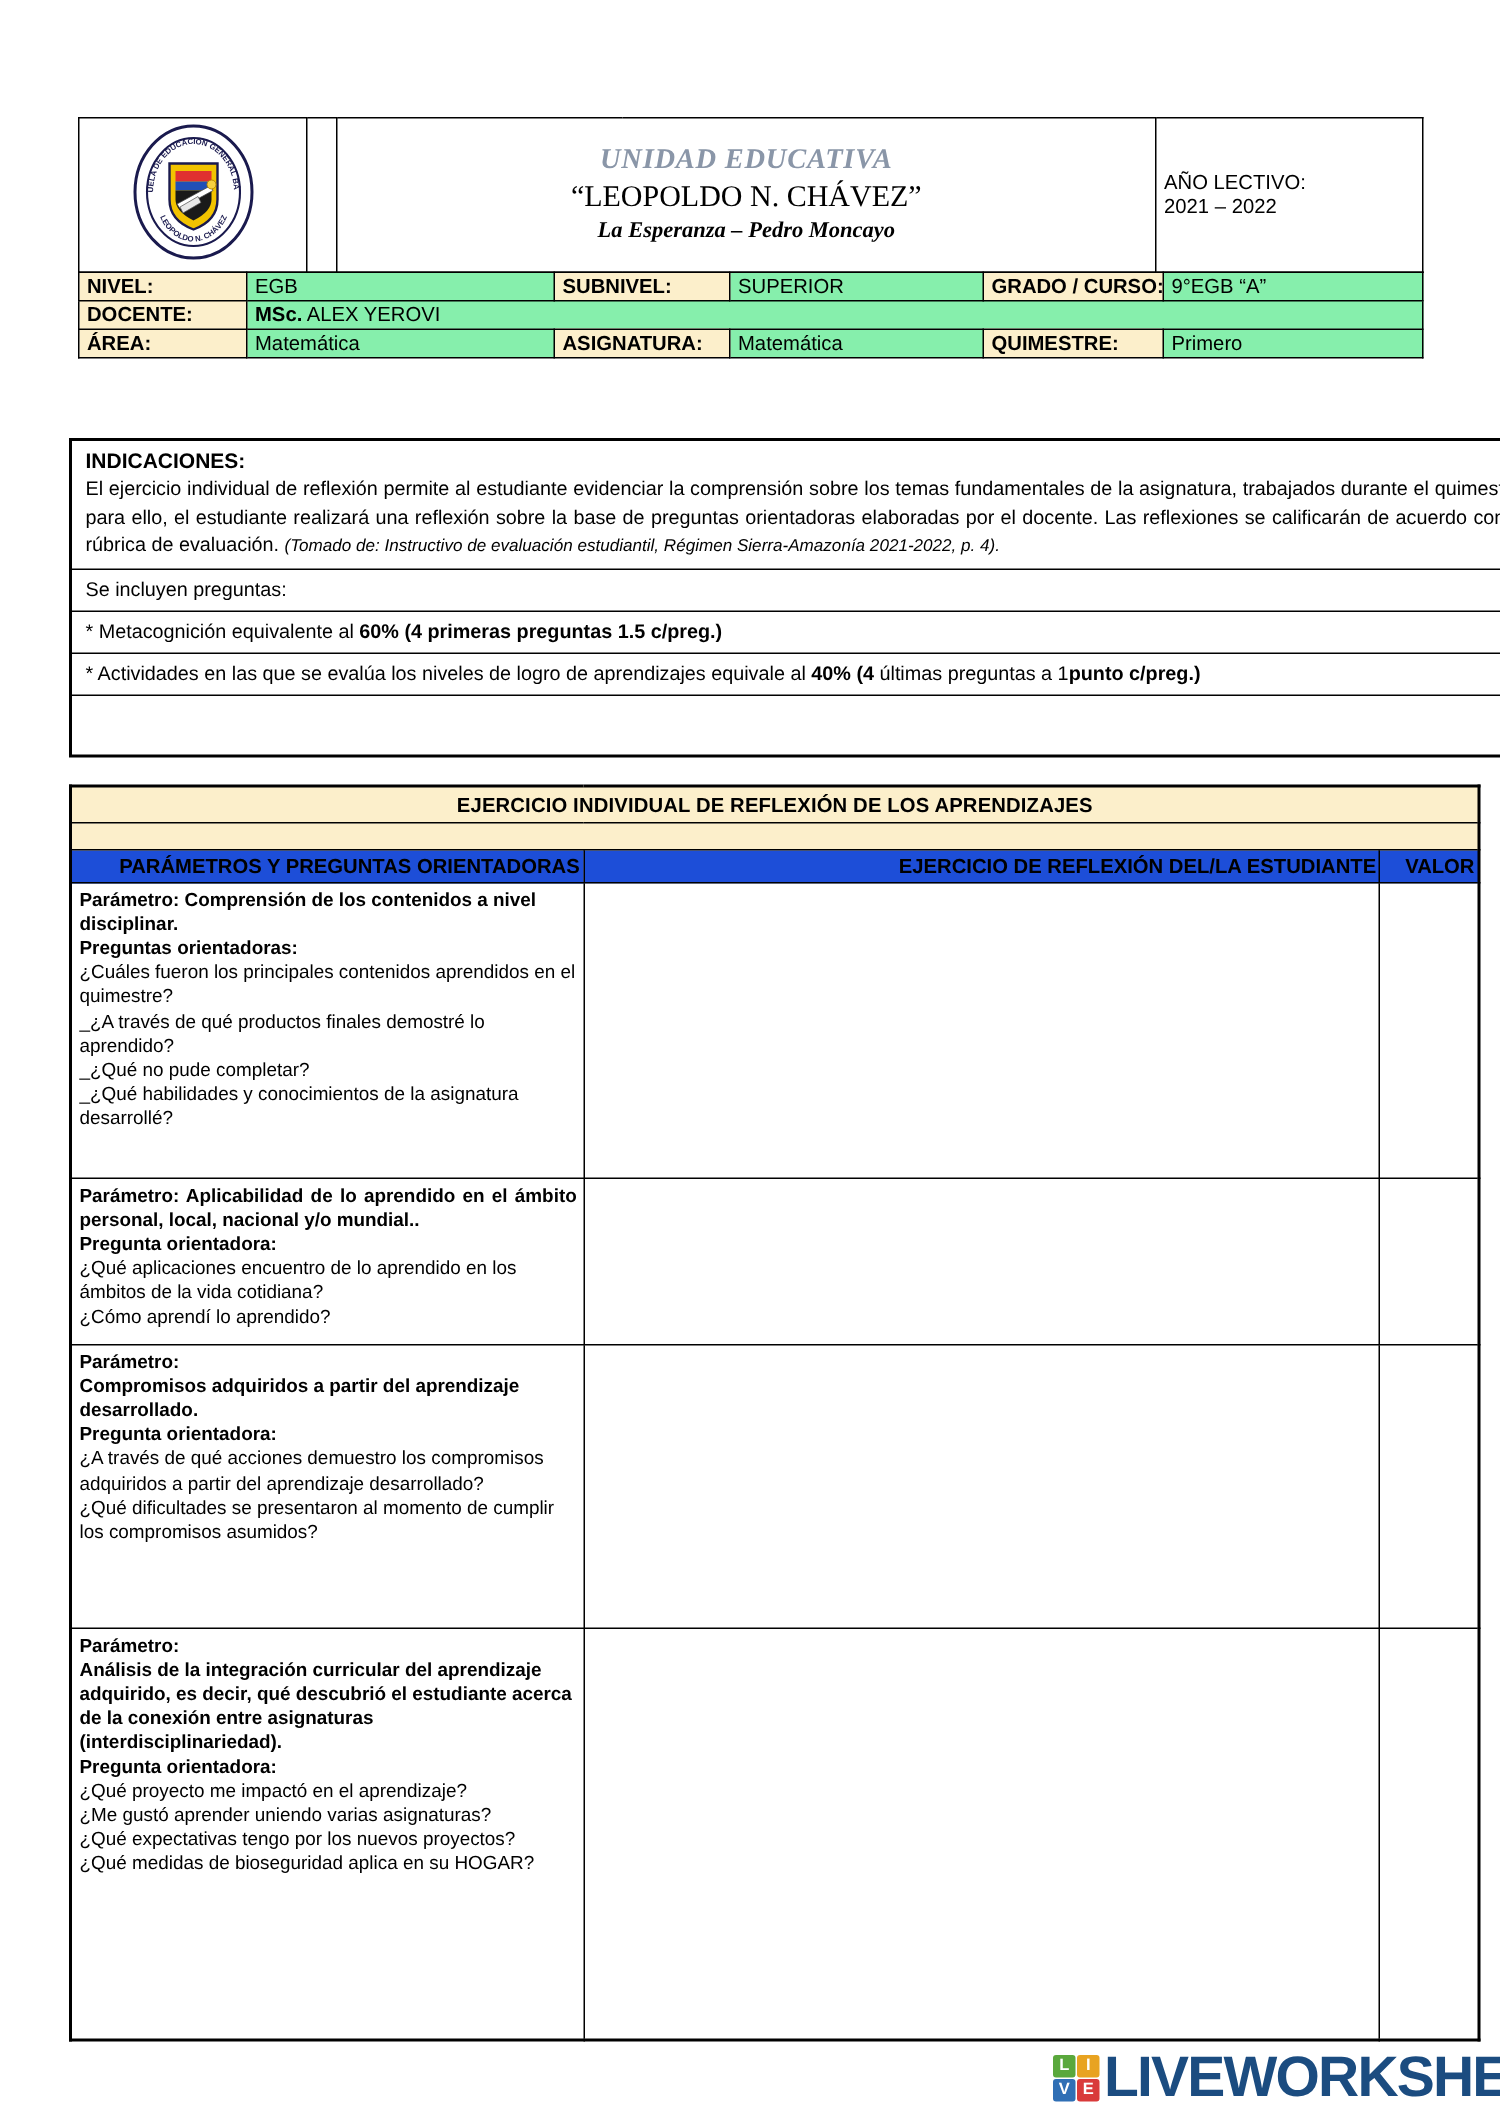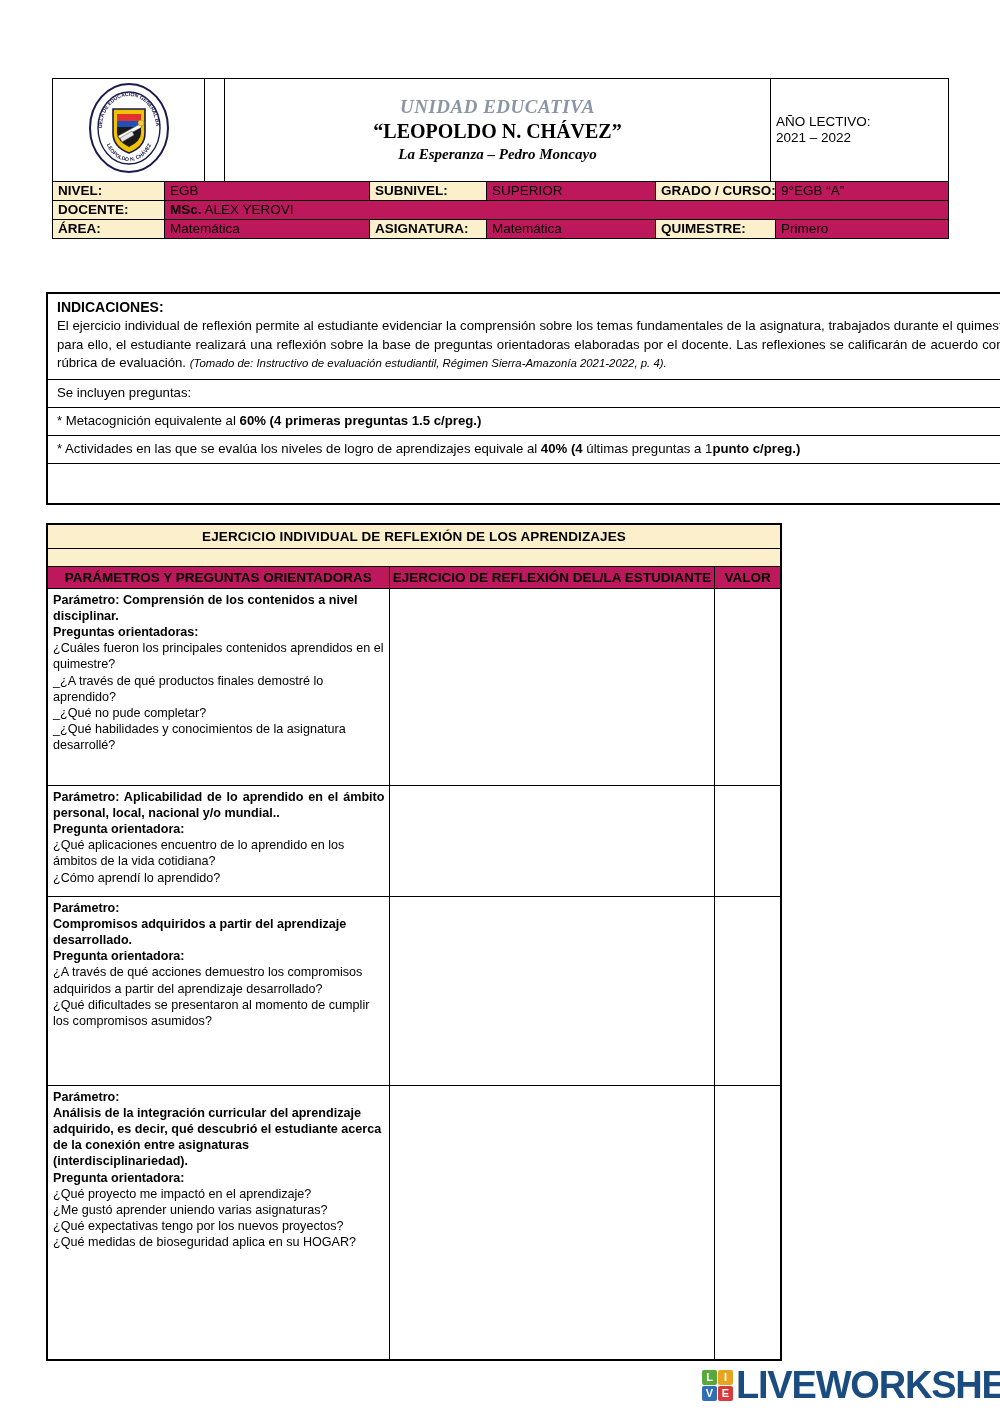--- a/index.html
+++ b/index.html
@@ -54,21 +54,21 @@
   .t1 {
     font-family: "Liberation Serif", serif;
     font-weight: bold;
     font-size: 19px;
     color: #8A96A8;
     letter-spacing: .5px;
     font-style: italic;
   }
   .t2 {
     font-family: "Liberation Serif", serif;
-    font-weight: bold;
+    font-weight: normal;
     font-size: 20px;
     color: #000;
     margin-top: 1px;
     text-align: center;
   }
   .t3 {
     font-family: "Liberation Serif", serif;
     font-weight: bold;
     font-style: italic;
     font-size: 15px;
@@ -83,21 +83,21 @@
   }
 
   
   .lbl {
     background: #FCEFCB;
     font-weight: bold;
     font-size: 13.5px;
     white-space: nowrap;
   }
   .val {
-    background: #be185d;
+    background: #86efac;
     font-size: 13px;
   }
 
   
   .ind-wrap {
     position: absolute;
     left: 46px; top: 292px;
     width: 982px;
     border: 2px solid #000;
     box-sizing: border-box;
@@ -126,21 +126,21 @@
     font-size: 13.2px;
     line-height: 1.35;
   }
   .ind-last { border-bottom: none; }
   .ind-pad { height: 30px; }
 
   
   .main-wrap {
     position: absolute;
     left: 46px; top: 523px;
-    width: 736px;
+    width: 941px;
   }
   table.main {
     border-collapse: collapse;
     table-layout: fixed;
     width: 100%;
     border: 2px solid #000;
   }
   table.main td {
     border: 1px solid #000;
     vertical-align: top;
@@ -151,22 +151,22 @@
     font-weight: bold;
     font-size: 13.5px;
     padding: 4px 2px;
     letter-spacing: .1px;
   }
   .main-blankrow {
     background: #FCEFCB;
     height: 15px;
   }
   .col-head {
-    background: #be185d;
-    text-align: center;
+    background: #1d4ed8;
+    text-align: right;
     font-weight: bold;
     font-size: 13.5px;
     padding: 3px 2px;
     vertical-align: middle;
   }
   .c1 { width: 342px; }
   .c3 { width: 66px; }
 
   .param-cell {
     padding: 3px 4px 4px 5px;

